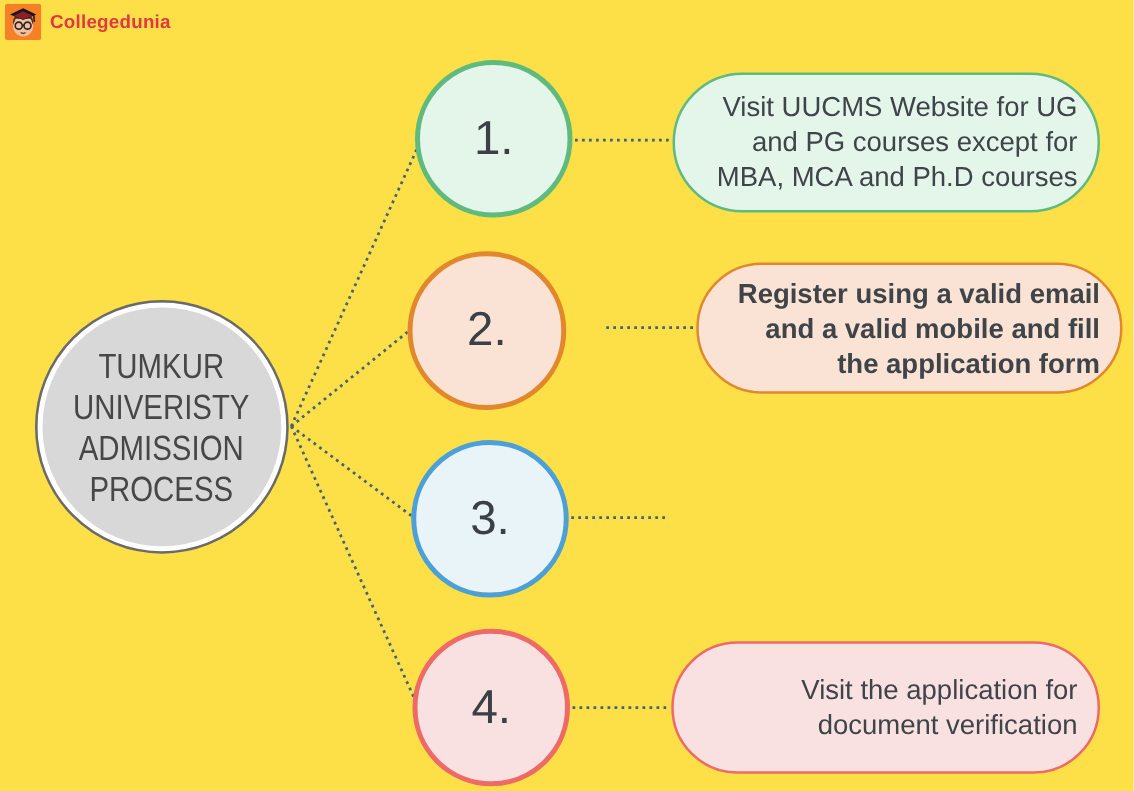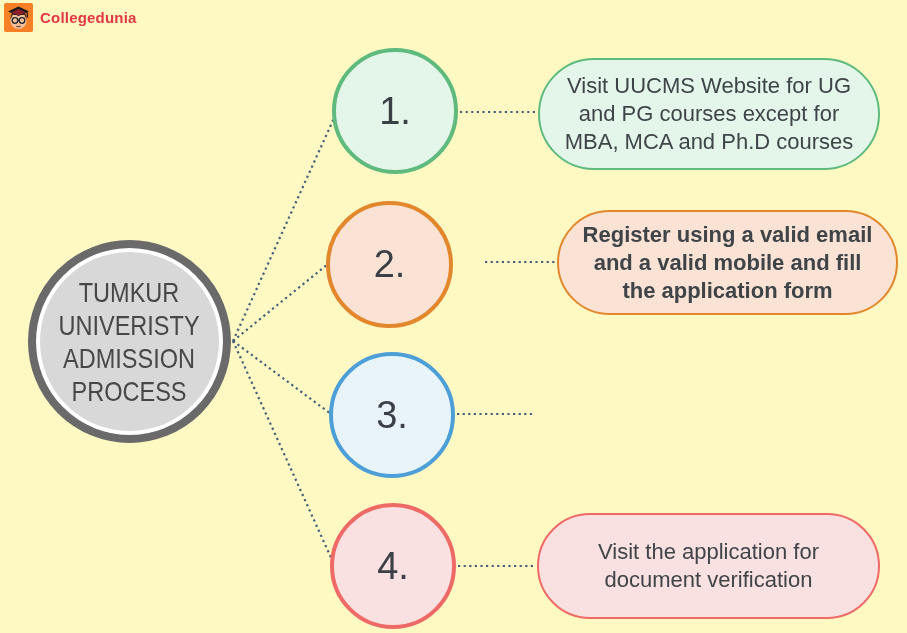--- a/index.html
+++ b/index.html
@@ -2,21 +2,21 @@
 <html><head>
 <meta charset="utf-8">
 <style>
   * { margin: 0; padding: 0; box-sizing: border-box; }
   html, body { background: #ffffff; }
   body { font-family: "Liberation Sans", sans-serif; }
   .canvas {
     position: relative;
     width: 907px;
     height: 633px;
-    background: #fef9c3;
+    background: #fde047;
     overflow: hidden;
   }
   
   .brand {
     position: absolute;
     left: 4px; top: 3px;
     display: flex;
     align-items: center;
     gap: 7px;
   }
@@ -36,21 +36,21 @@
     fill: none;
     stroke-width: 2.2;
     stroke-dasharray: 2.2 3.4;
   }
   
   .hub {
     position: absolute;
     left: 28px; top: 240px;
     width: 203px; height: 203px;
     border-radius: 50%;
-    border: 8px solid #4d7c0f;
+    border: 2px solid #4d7c0f;
     box-shadow: inset 0 0 0 4px #ffffff;
     display: flex;
     align-items: center;
     justify-content: center;
     text-align: center;
   }
   .hub-title {
     font-size: 28px;
     line-height: 33px;
     font-weight: 400;
@@ -74,21 +74,21 @@
     color: #3b4046;
   }
   
   .step-box {
     position: absolute;
     border-style: solid;
     border-width: 2px;
     display: flex;
     align-items: center;
     justify-content: center;
-    text-align: center;
+    text-align: right;
     padding: 12px 16px;
   }
   .step-text {
     font-size: 22px;
     line-height: 28px;
     color: #3f4449;
   }
   
   .circle-1 { left: 332px; top: 48px;  width: 126px; height: 126px; }
   .circle-2 { left: 326px; top: 201px; width: 127px; height: 127px; }

